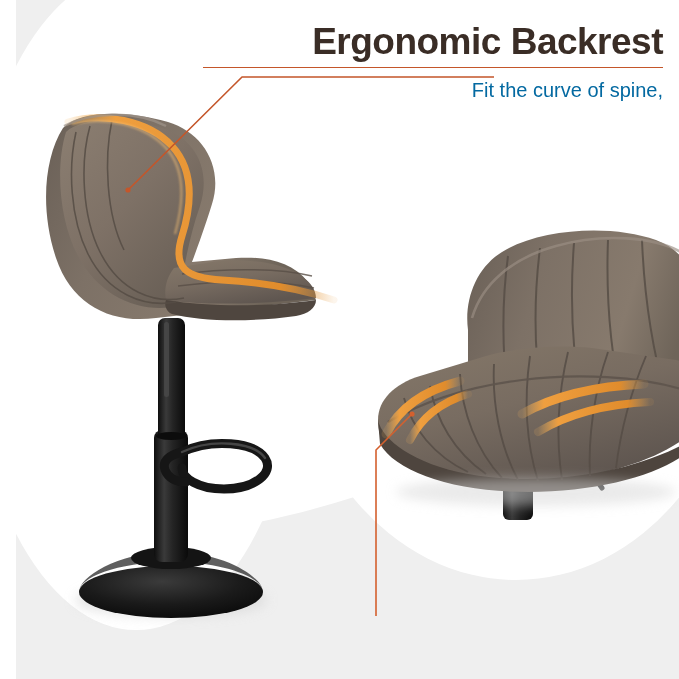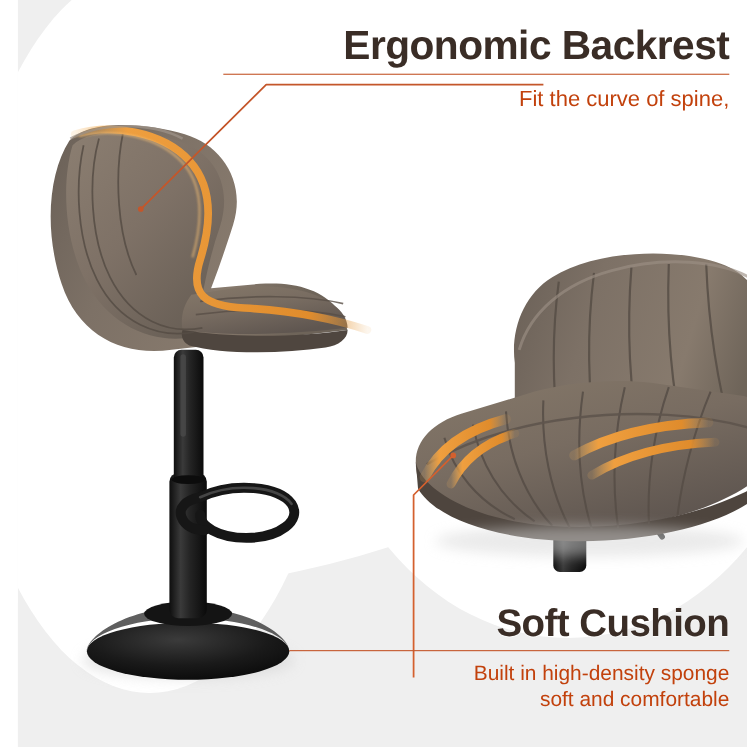--- a/index.html
+++ b/index.html
@@ -74,21 +74,21 @@
   .callout-rule {
     height: 0;
     border-top: 1.6px solid #c4562a;
     margin-top: 5px;
     margin-bottom: 9px;
   }
   .callout.top .callout-rule { width: 100%; }
   .callout.bottom .callout-rule { width: 100%; }
   .callout-sub {
     font-size: 20px;
-    color: #c2410c;
+    color: #0369a1;
     line-height: 1.3;
     white-space: nowrap;
   }
   .callout.bottom .callout-sub {
     font-size: 19px;
   }
 </style>
 </head>
 <body>
 
@@ -296,20 +296,14 @@
     <polyline points="396,414 360,450 360,616" fill="none" stroke="#d4602e" stroke-width="1.6" stroke-linejoin="round"></polyline>
     <circle cx="396" cy="414" r="2.6" fill="#d4602e"></circle>
   </svg>
 
   <div class="callout top">
     <div class="callout-title">Ergonomic Backrest</div>
     <div class="callout-rule"></div>
     <div class="callout-sub">Fit the curve of spine,</div>
   </div>
 
-  <div class="callout bottom">
-    <div class="callout-title">Soft Cushion</div>
-    <div class="callout-rule"></div>
-    <div class="callout-sub">Built in high-density sponge</div>
-    <div class="callout-sub">soft and comfortable</div>
-  </div>
 
 </div>
 
 </body></html>

